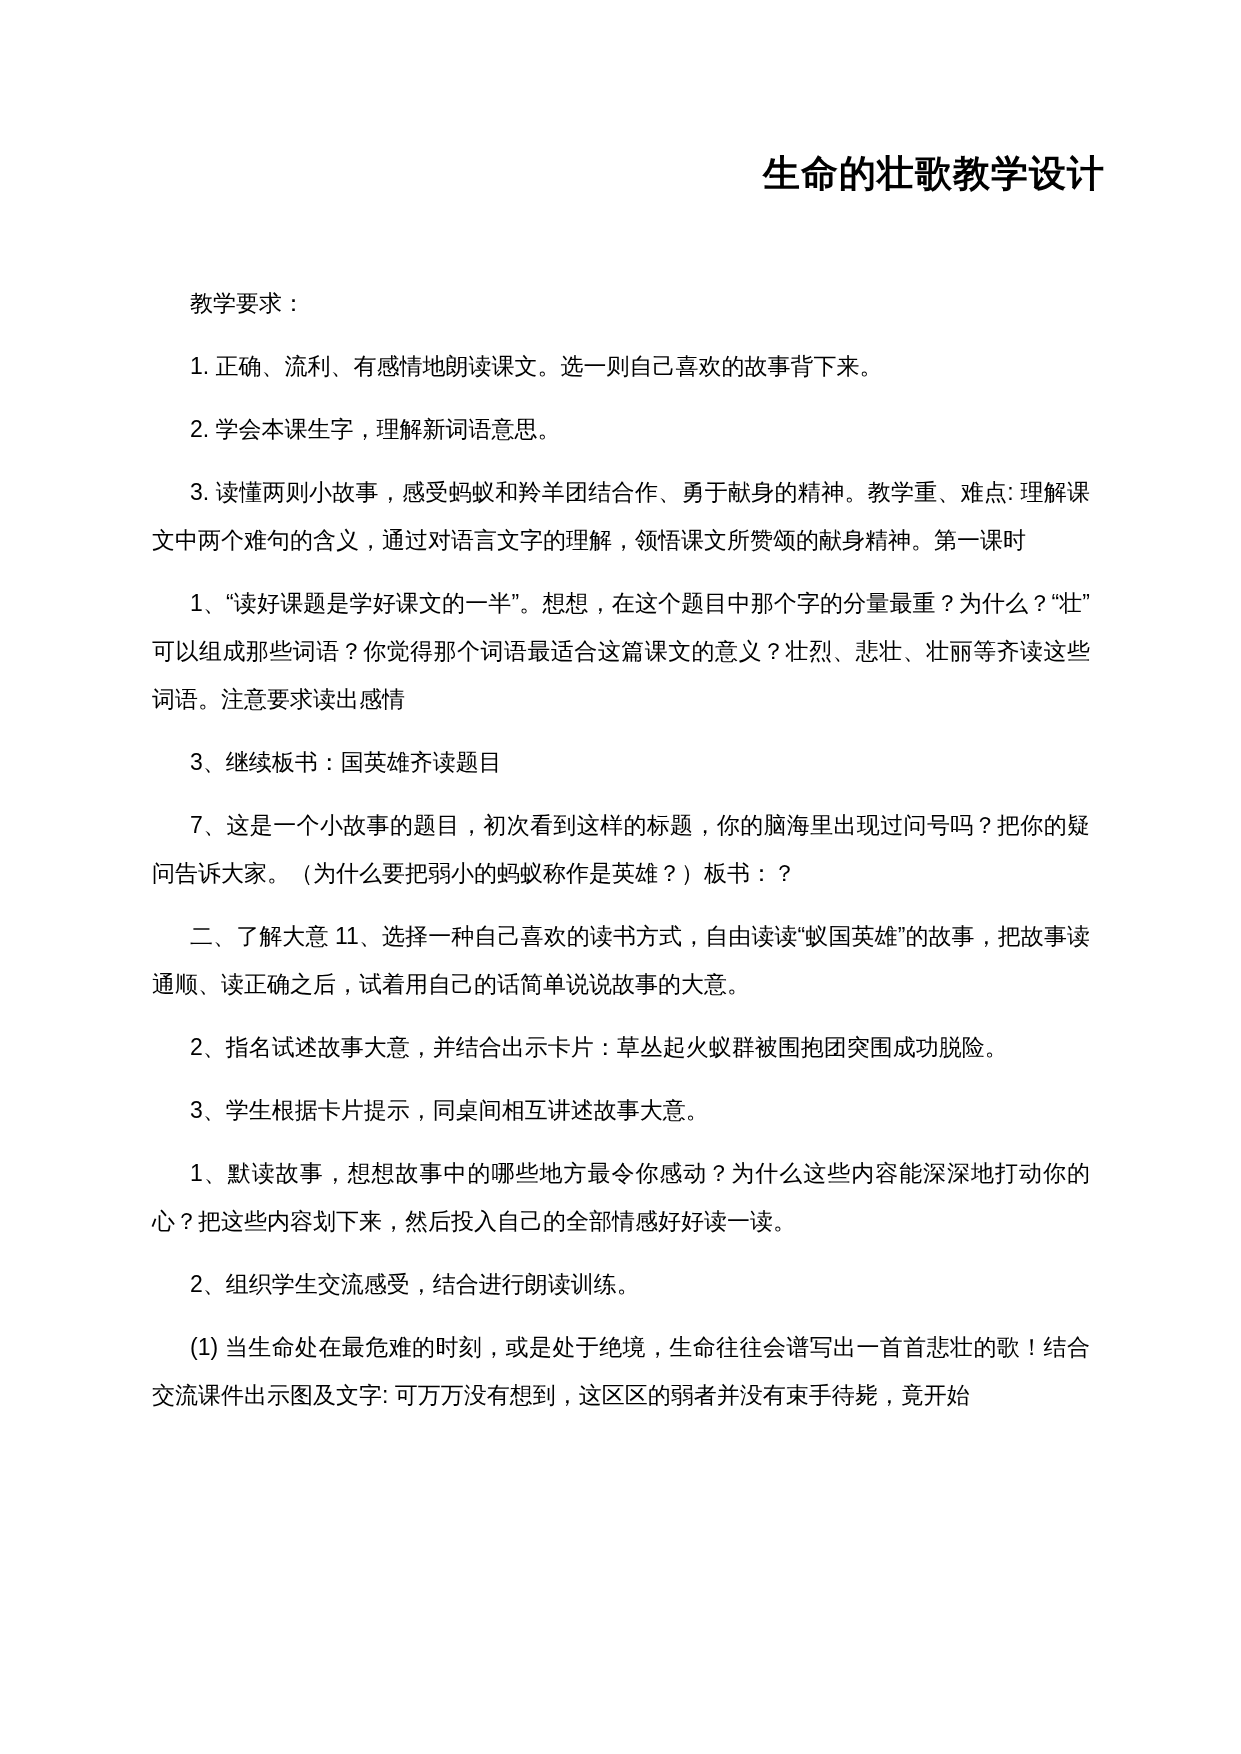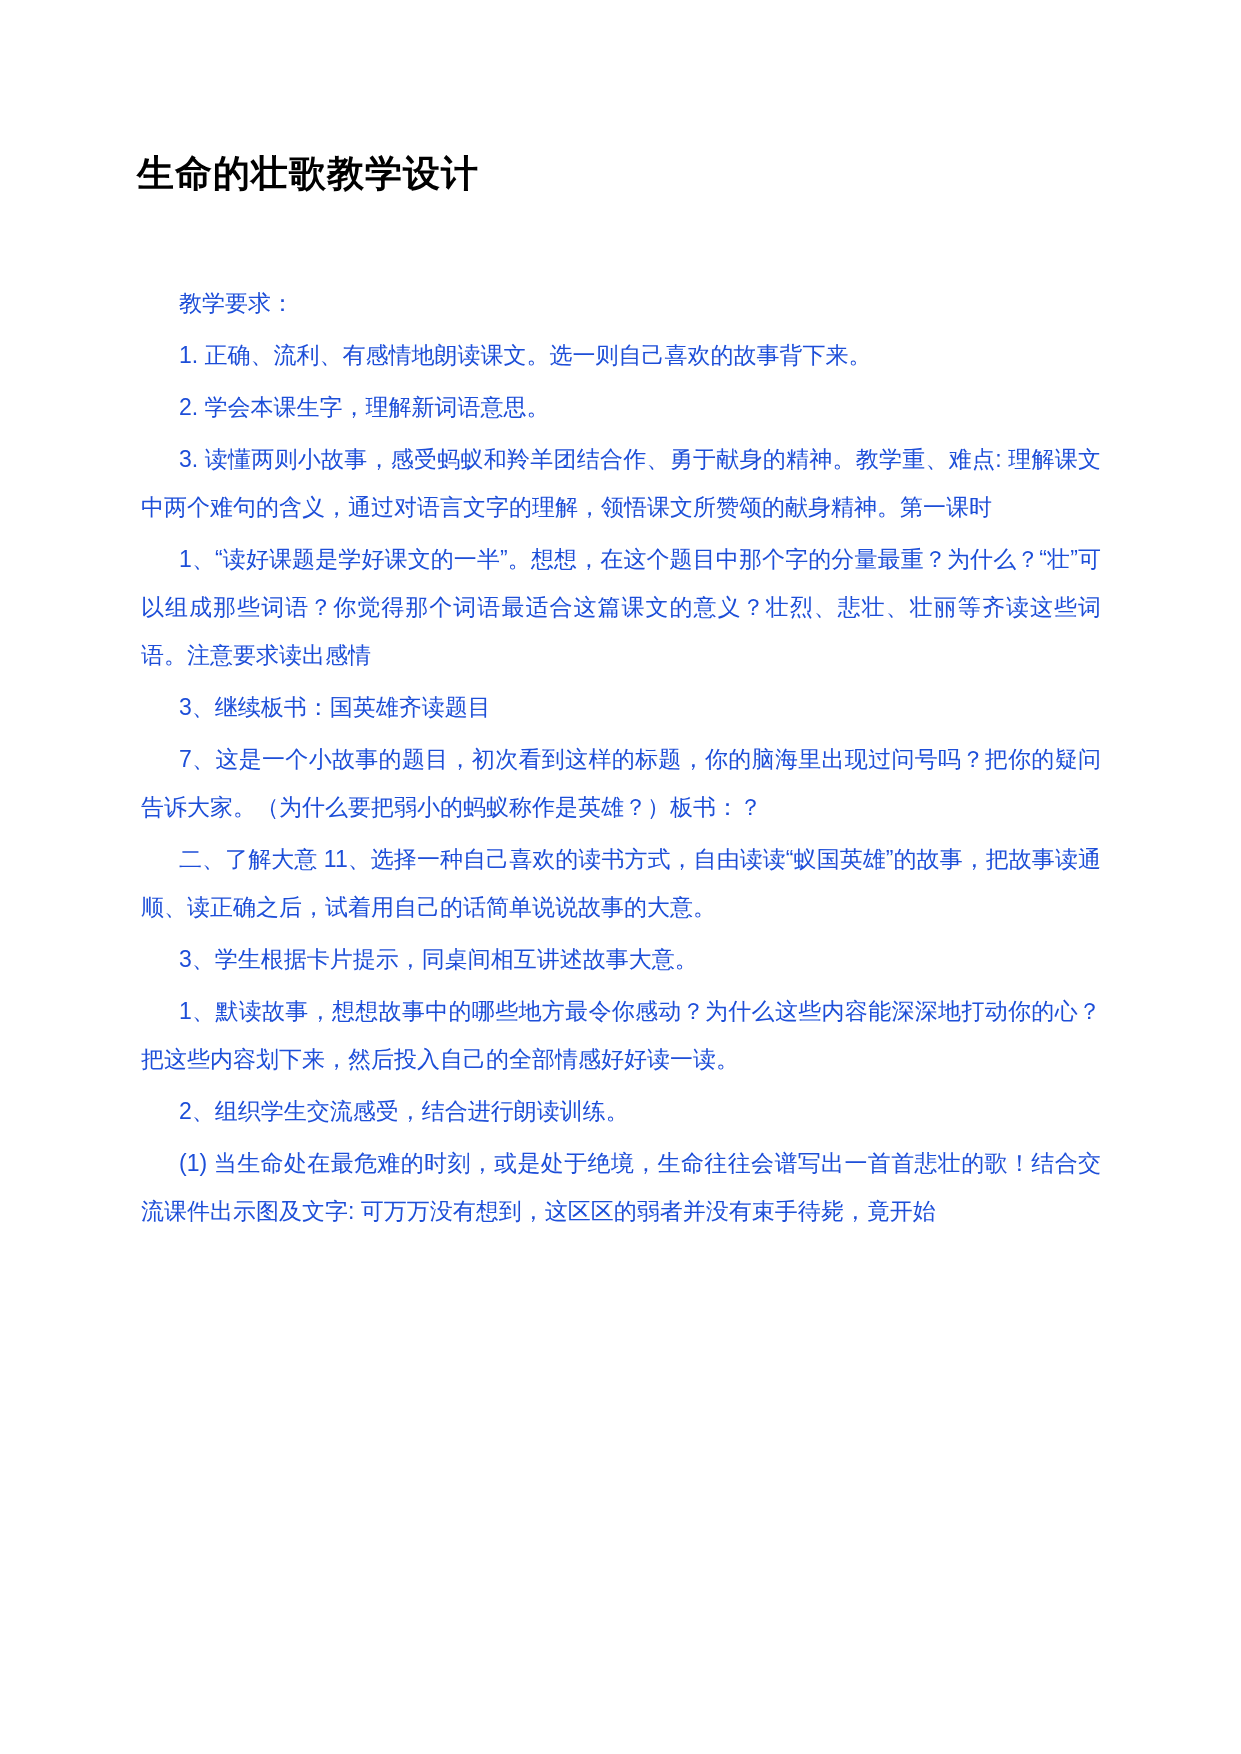--- a/index.html
+++ b/index.html
@@ -17,50 +17,51 @@
     font-family: "Liberation Sans", "DejaVu Sans", sans-serif;
     box-sizing: border-box;
     padding: 148px 136px 0 137px;
     overflow: hidden;
   }
   .doc-title {
     margin: 0 0 79px 0;
     font-size: 37px;
     line-height: 52px;
     font-weight: 700;
-    text-align: left;
+    text-align: right;
     letter-spacing: 1px;
     color: #000000;
   }
   .doc-body {
     width: 968px;
   }
   .para {
-    margin: 4px;
+    margin: 15px;
     font-size: 23px;
     line-height: 48px;
     text-align: justify;
     text-justify: inter-character;
     text-indent: 38px;
-    color: #1d4ed8;
+    color: #000000;
     word-break: break-all;
   }
 </style>
 </head>
 <body>
 
 <div class="page">
   <h1 class="doc-title">生命的壮歌教学设计</h1>
   <div class="doc-body">
       <p class="para">教学要求：</p>
       <p class="para">1. 正确、流利、有感情地朗读课文。选一则自己喜欢的故事背下来。</p>
       <p class="para">2. 学会本课生字，理解新词语意思。</p>
       <p class="para">3. 读懂两则小故事，感受蚂蚁和羚羊团结合作、勇于献身的精神。教学重、难点: 理解课文中两个难句的含义，通过对语言文字的理解，领悟课文所赞颂的献身精神。第一课时</p>
       <p class="para">1、“读好课题是学好课文的一半”。想想，在这个题目中那个字的分量最重？为什么？“壮”可以组成那些词语？你觉得那个词语最适合这篇课文的意义？壮烈、悲壮、壮丽等齐读这些词语。注意要求读出感情</p>
       <p class="para">3、继续板书：国英雄齐读题目</p>
       <p class="para">7、这是一个小故事的题目，初次看到这样的标题，你的脑海里出现过问号吗？把你的疑问告诉大家。（为什么要把弱小的蚂蚁称作是英雄？）板书：？</p>
       <p class="para">二、了解大意 11、选择一种自己喜欢的读书方式，自由读读“蚁国英雄”的故事，把故事读通顺、读正确之后，试着用自己的话简单说说故事的大意。</p>
+      <p class="para">2、指名试述故事大意，并结合出示卡片：草丛起火蚁群被围抱团突围成功脱险。</p>
       <p class="para">3、学生根据卡片提示，同桌间相互讲述故事大意。</p>
       <p class="para">1、默读故事，想想故事中的哪些地方最令你感动？为什么这些内容能深深地打动你的心？把这些内容划下来，然后投入自己的全部情感好好读一读。</p>
       <p class="para">2、组织学生交流感受，结合进行朗读训练。</p>
       <p class="para">(1) 当生命处在最危难的时刻，或是处于绝境，生命往往会谱写出一首首悲壮的歌！结合交流课件出示图及文字: 可万万没有想到，这区区的弱者并没有束手待毙，竟开始</p>
     </div>
 </div>
 
 </body></html>

